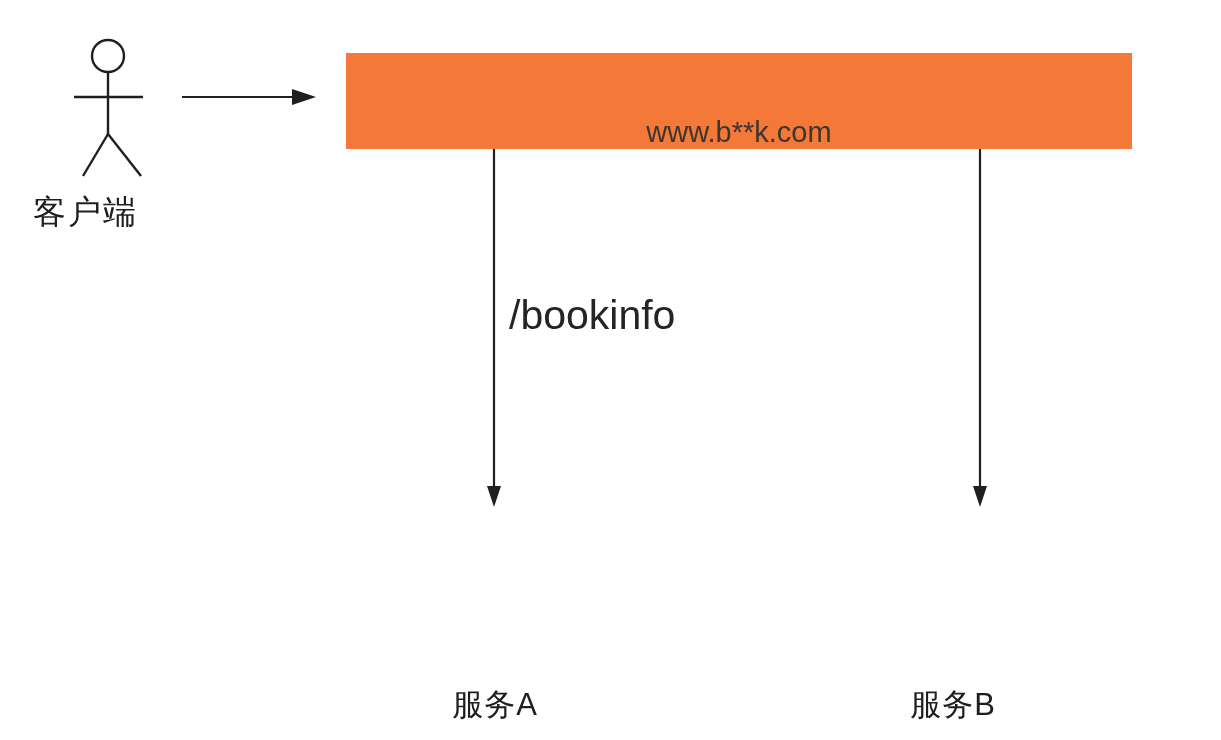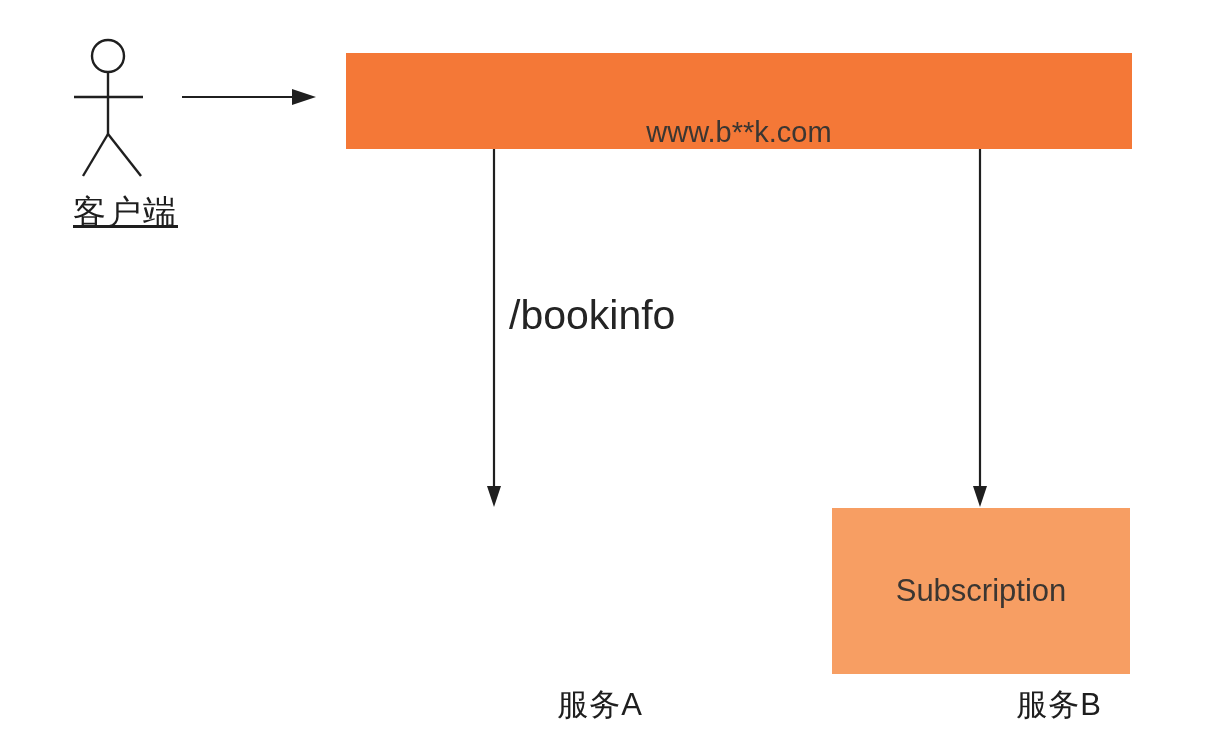--- a/index.html
+++ b/index.html
@@ -33,25 +33,24 @@
     fill: none;
   }
   .overlay .figure line, .overlay .figure circle { stroke-width: 2.4px; }
   .overlay .arrow line { stroke-width: 2.2px; }
   .overlay polygon { fill: var(--line); stroke: none; }
 
   .client-label {
     position: absolute;
     left: 33px; top: 190px;
     width: 145px;
-    text-align: right;
+    text-align: left;
     font-size: 33px;
     letter-spacing: 2px;
     color: var(--label-text);
-    text-decoration: underline;
   }
   .gateway-box {
     position: absolute;
     left: 346px; top: 53px;
     width: 786px; height: 96px;
     background: var(--gateway-fill);
     display: flex;
     align-items: flex-end;
     justify-content: center;
     font-size: 29px;
@@ -75,21 +74,21 @@
     align-items: center;
     justify-content: center;
     font-size: 31px;
     color: var(--box-text);
   }
   .box-a { left: 347px; width: 296px; }
   .box-b { left: 832px; width: 298px; }
   .service-caption {
     position: absolute;
     top: 684px;
-    text-align: right;
+    text-align: center;
     font-size: 31px;
     letter-spacing: 1px;
     color: var(--label-text);
   }
   .caption-a { left: 347px; width: 296px; }
   .caption-b { left: 804px; width: 298px; }
 </style>
 </head>
 <body>
 
@@ -118,20 +117,17 @@
   </svg>
 
   <div class="client-label">客户端</div>
 
   <div class="gateway-box">
     <span>www.b**k.com</span>
   </div>
 
   <div class="path-label path-a">/bookinfo</div>
 
-  <div class="service-box box-b">
-    <span>Subscription</span>
-  </div>
 
   <div class="service-caption caption-a">服务A</div>
   <div class="service-caption caption-b">服务B</div>
 
 </div>
 
 </body></html>

